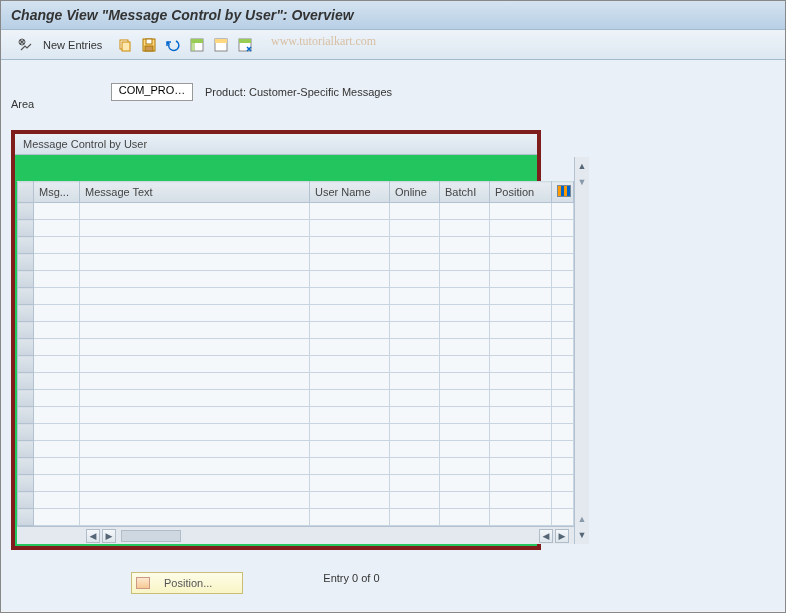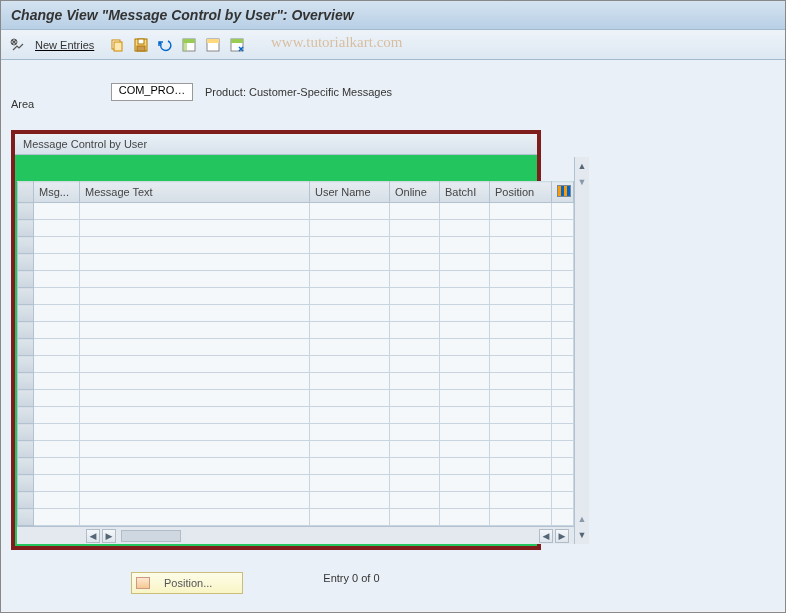--- a/index.html
+++ b/index.html
@@ -1,24 +1,24 @@
 <!DOCTYPE html>
 <html><head>
   <meta charset="utf-8">
   <style>
     * { margin: 0; padding: 0; box-sizing: border-box; }
     body { font-family: Arial, sans-serif; font-size: 11px; background: #f2f2f2; width: 786px; height: 613px; overflow: hidden; border: 1px solid #888; }
     
     .title-bar { background: linear-gradient(#d4e3f0, #b8cfe5); padding: 6px 10px; border-bottom: 1px solid #a3b9cc; }
     .title-bar h1 { font-size: 14px; font-style: italic; font-weight: bold; color: #333; }
     
-    .toolbar { background: linear-gradient(#eef3f9, #dde8f2); padding: 3px 6px; border-bottom: 1px solid #a3b9cc; display: flex; align-items: center; gap: 2px; height: 30px; position: relative; text-decoration: underline; }
+    .toolbar { background: linear-gradient(#eef3f9, #dde8f2); padding: 3px 14px; border-bottom: 1px solid #a3b9cc; display: flex; align-items: center; gap: 2px; height: 30px; position: relative; }
     .toolbar .tb-btn { display: inline-flex; align-items: center; justify-content: center; width: 22px; height: 22px; cursor: pointer; border: 1px solid transparent; }
     .toolbar .tb-text { padding: 0 10px 0 4px; color: #333; cursor: pointer; }
-    .watermark { position: absolute; left: 270px; top: 4px; color: #cf9f69; font-size: 15px; font-family: Georgia, serif; opacity: 0.6; pointer-events: none;}
+    .watermark { position: absolute; left: 270px; top: 4px; color: #cf9f69; font-size: 12px; font-family: Georgia, serif; opacity: 0.6; pointer-events: none;}
     
     .content { padding: 14px 10px; background: #eaf0f7; height: calc(100% - 60px); }
     
     .form-row { display: flex; align-items: center; gap: 10px; margin-bottom: 20px; }
     .form-label { width: 90px; color: #333; margin-top: 24px; }
     .form-input { width: 82px; height: 18px; border: 1px solid #999; background: #fff; font-size: 11px; padding: 0 3px; overflow: hidden; white-space: nowrap; text-align: center; }
     .form-desc { color: #333; margin-left: 2px; }
     
     .panel { border: 4px solid #7f1d1d; background: #22c55e; width: 530px; }
     .panel-title { background: linear-gradient(#eaf0f6,#d7e2ec); padding: 4px 8px; border-bottom: 1px solid #b3c2d1; color: #444; }

